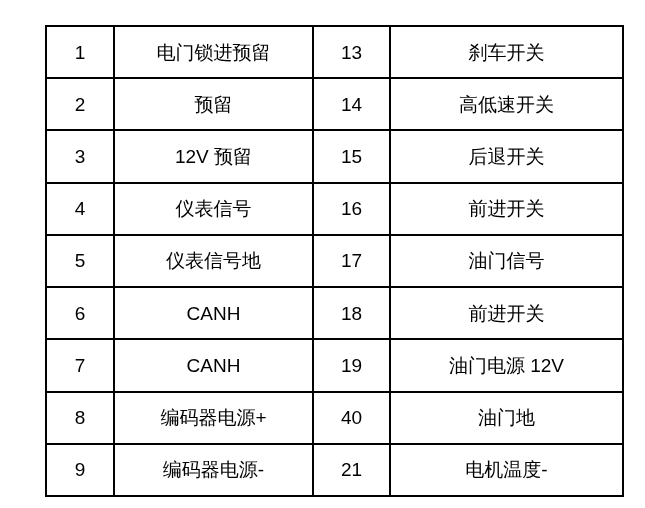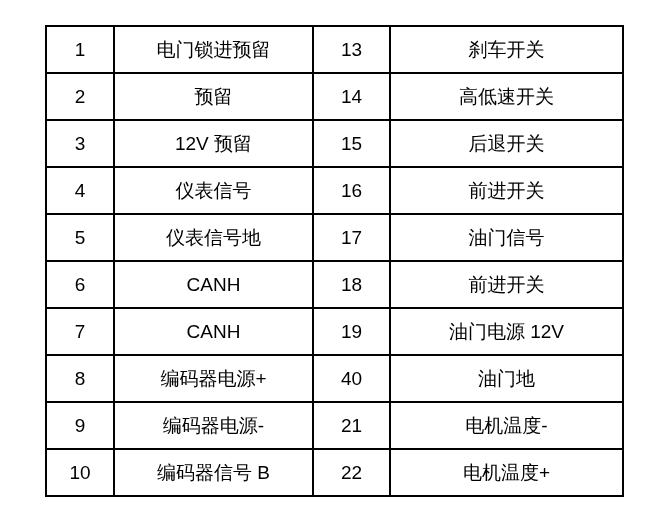--- a/index.html
+++ b/index.html
@@ -102,21 +102,15 @@
         <td class="label">编码器电源+</td>
         <td class="num">40</td>
         <td class="label">油门地</td>
       </tr>
       <tr>
         <td class="num">9</td>
         <td class="label">编码器电源-</td>
         <td class="num">21</td>
         <td class="label">电机温度-</td>
       </tr>
-      <tr>
-        <td class="num">10</td>
-        <td class="label">编码器信号 B</td>
-        <td class="num">22</td>
-        <td class="label">电机温度+</td>
-      </tr>
     </tbody>
   </table>
 </div>
 
 </body></html>

